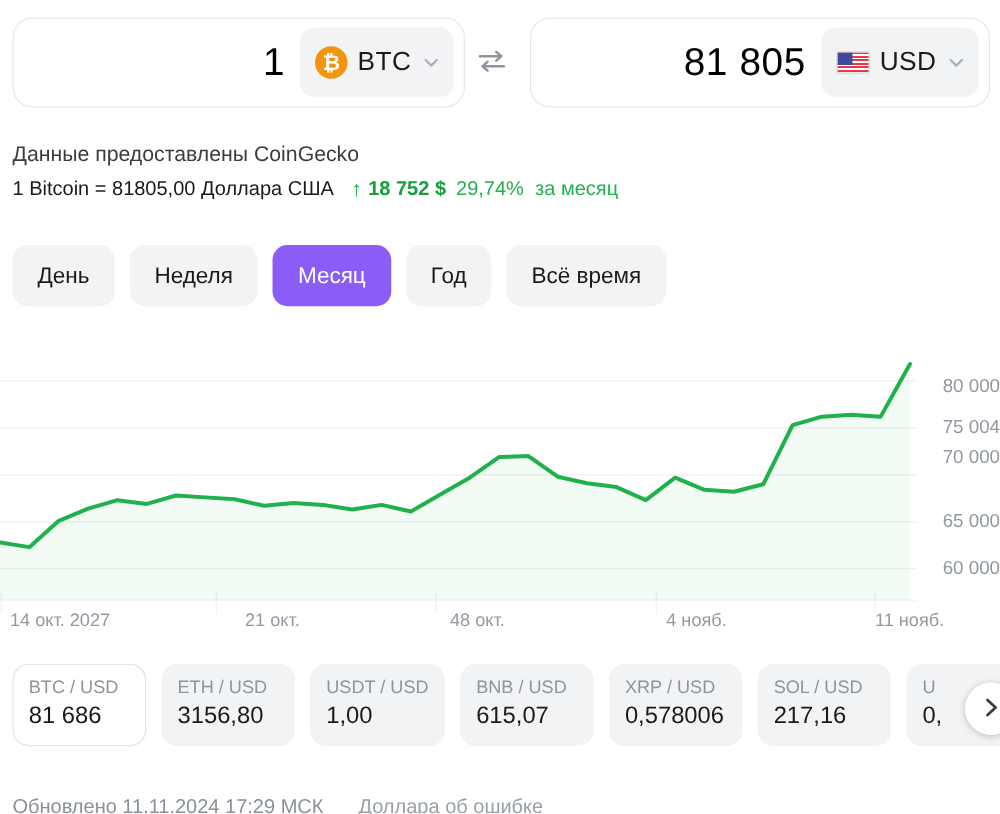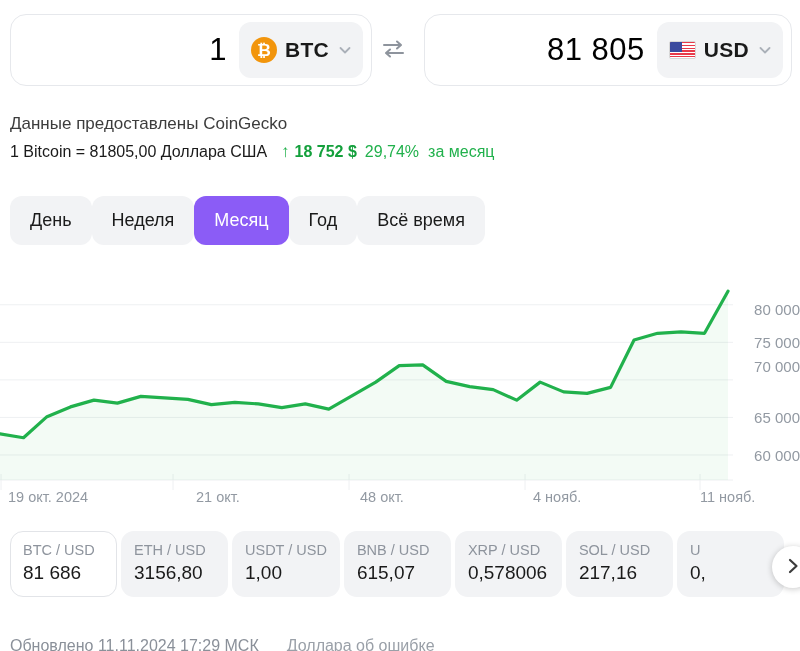--- a/index.html
+++ b/index.html
@@ -38,21 +38,21 @@
   }
   .cur-chip {
     display: flex; align-items: center;
     height: 56px;
     background: #f2f3f5;
     border-radius: 12px;
     padding: 0 10px 0 12px;
     gap: 8px;
   }
   .cur-code {
-    font-size: 21px; font-weight: 700; color: #1a1a1a; letter-spacing: .3px;
+    font-size: 21px; font-weight: 400; color: #1a1a1a; letter-spacing: .3px;
   }
   .chev {
     width: 16px; height: 16px; display:block;
   }
   .btc-coin {
     width: 26px; height: 26px; border-radius: 50%;
     background: #f2950c;
     display: flex; align-items: center; justify-content: center;
     color: #fff; font-size: 17px; font-weight: 700;
     line-height: 1;
@@ -83,21 +83,21 @@
     margin-top: 6px; font-size: 16px; color:#1a1a1a;
     display:flex; align-items:center; white-space: nowrap;
   }
   .rate-base { color:#1a1a1a; }
   .arrow-up { color:#21b14c; font-size: 17px; margin-left:14px; margin-right:5px; font-weight:700;}
   .delta-abs { color:#14a03c; font-weight:700; margin-right:8px;}
   .delta-pct { color:#21b14c; margin-right:9px;}
   .delta-period { color:#21b14c; }
 
   
-  .periods { position:absolute; left:10px; top:196px; display:flex; }
+  .periods { position:absolute; left:10px; top:196px; display:flex; gap:12px; }
   .period {
     height: 49px; padding: 0 20px;
     border-radius: 12px;
     background: #f2f3f5;
     color: #1a1a1a;
     font-size: 18px;
     display:flex; align-items:center; justify-content:center;
     border: 0; cursor: pointer;
     white-space: nowrap;
   }
@@ -110,21 +110,21 @@
   .ylabel {
     position:absolute; right:0; font-size:15px; color:#9299a2;
     white-space:nowrap; transform: translateY(-50%);
   }
   .xlabels { position:absolute; left:0; top:489px; width:800px; height:22px; }
   .xlabel { position:absolute; font-size:14.5px; color:#9299a2; white-space:nowrap; }
 
   
   .pairs {
     position:absolute; left:0; top:531px; width:800px; height:68px;
-    display:flex; gap:4px; padding-left:10px; overflow:hidden;
+    display:flex; gap:12px; padding-left:10px; overflow:hidden;
   }
   .pair-card {
     min-width: 107px; height: 66px;
     background: #f2f3f5; border-radius: 13px;
     border: 1px solid transparent;
     padding: 9px 12px 0 12px;
     flex: 0 0 auto;
   }
   .pair-card.selected { background:#ffffff; border:1px solid #e2e4e8; }
   .pair-name { font-size:14.5px; color:#8e949d; line-height:18px; white-space:nowrap;}
@@ -227,25 +227,25 @@
         </g>
       <path id="area-path" fill="#21b14c" fill-opacity="0.055" stroke="none" d="M0.00 167.95 L23.48 171.71 L46.97 150.68 L70.45 140.91 L93.94 134.16 L117.42 137.16 L140.90 130.40 L164.39 131.90 L187.87 133.40 L211.35 138.66 L234.84 136.41 L258.32 137.91 L281.81 141.67 L305.29 137.91 L328.77 143.17 L352.26 129.65 L375.74 116.13 L399.23 99.61 L422.71 98.86 L446.19 115.38 L469.68 120.64 L493.16 123.64 L516.65 134.16 L540.13 116.13 L563.61 125.89 L587.10 127.40 L610.58 121.39 L634.06 74.07 L657.55 67.31 L681.03 65.81 L704.52 67.31 L728.00 25.22 L728.00 214 L0.00 214 Z"></path>
       <path id="line-path" fill="none" stroke="#21b14c" stroke-width="3.2" stroke-linejoin="round" stroke-linecap="round" d="M0.00 167.95 L23.48 171.71 L46.97 150.68 L70.45 140.91 L93.94 134.16 L117.42 137.16 L140.90 130.40 L164.39 131.90 L187.87 133.40 L211.35 138.66 L234.84 136.41 L258.32 137.91 L281.81 141.67 L305.29 137.91 L328.77 143.17 L352.26 129.65 L375.74 116.13 L399.23 99.61 L422.71 98.86 L446.19 115.38 L469.68 120.64 L493.16 123.64 L516.65 134.16 L540.13 116.13 L563.61 125.89 L587.10 127.40 L610.58 121.39 L634.06 74.07 L657.55 67.31 L681.03 65.81 L704.52 67.31 L728.00 25.22"></path>
     </svg>
   </div>
 
   <div class="ylabels" id="ylabels">
       <div class="ylabel" style="top: 188.98px;">60 000</div>
       <div class="ylabel" style="top: 151.429px;">65 000</div>
       <div class="ylabel" style="top: 100px;">70 000</div>
-      <div class="ylabel" style="top: 76.3265px;">75 000</div>
+      <div class="ylabel" style="top: 76.3265px;">75 004</div>
       <div class="ylabel" style="top: 43px;">80 000</div>
     </div>
   <div class="xlabels" id="xlabels">
-      <div class="xlabel" style="left: 8px;">19 окт. 2024</div>
+      <div class="xlabel" style="left: 8px;">14 окт. 2027</div>
       <div class="xlabel" style="left: 196px;">21 окт.</div>
       <div class="xlabel" style="left: 360px;">48 окт.</div>
       <div class="xlabel" style="left: 533px;">4 нояб.</div>
       <div class="xlabel" style="left: 700px;">11 нояб.</div>
     </div>
 
   <div class="pairs" id="pairs">
       <div class="pair-card selected">
         <div class="pair-name">BTC / USD</div>
         <div class="pair-value">81 686</div>

